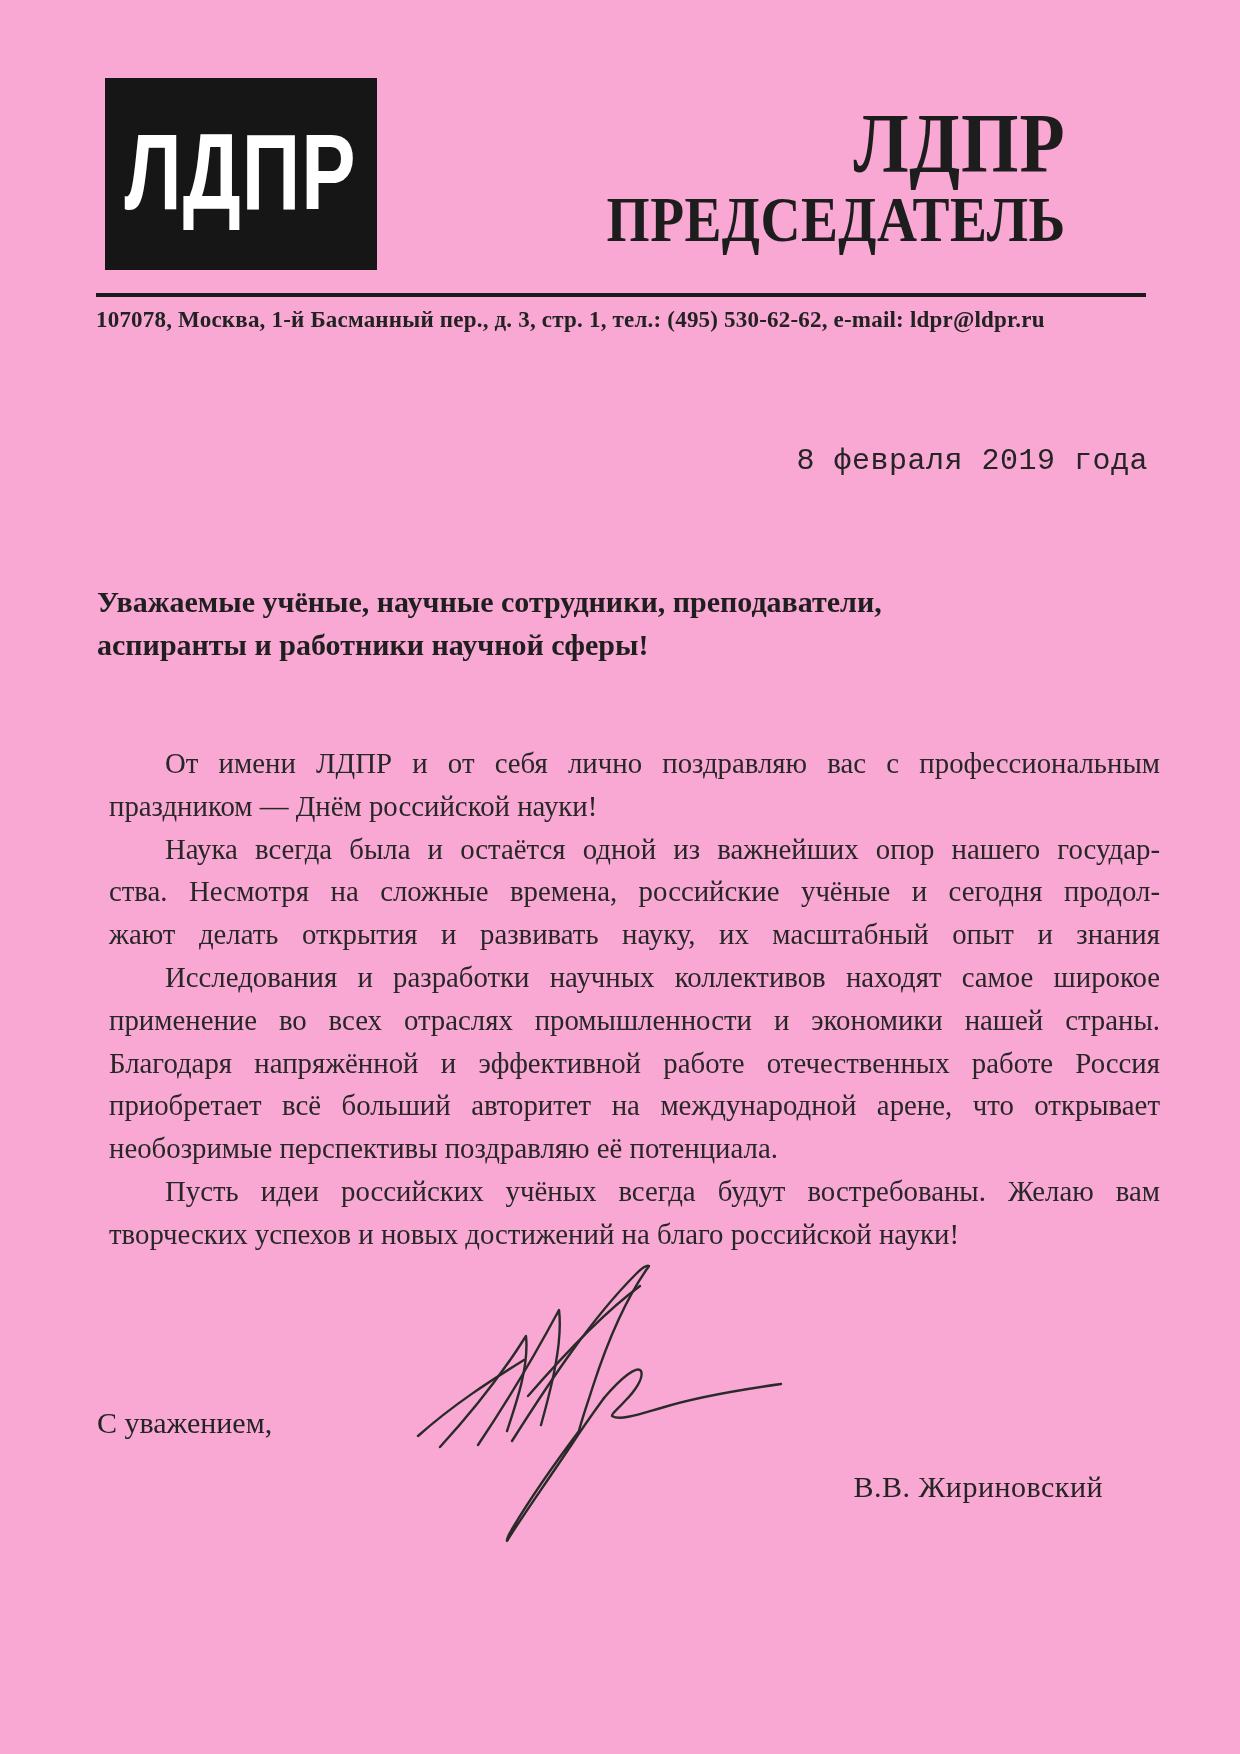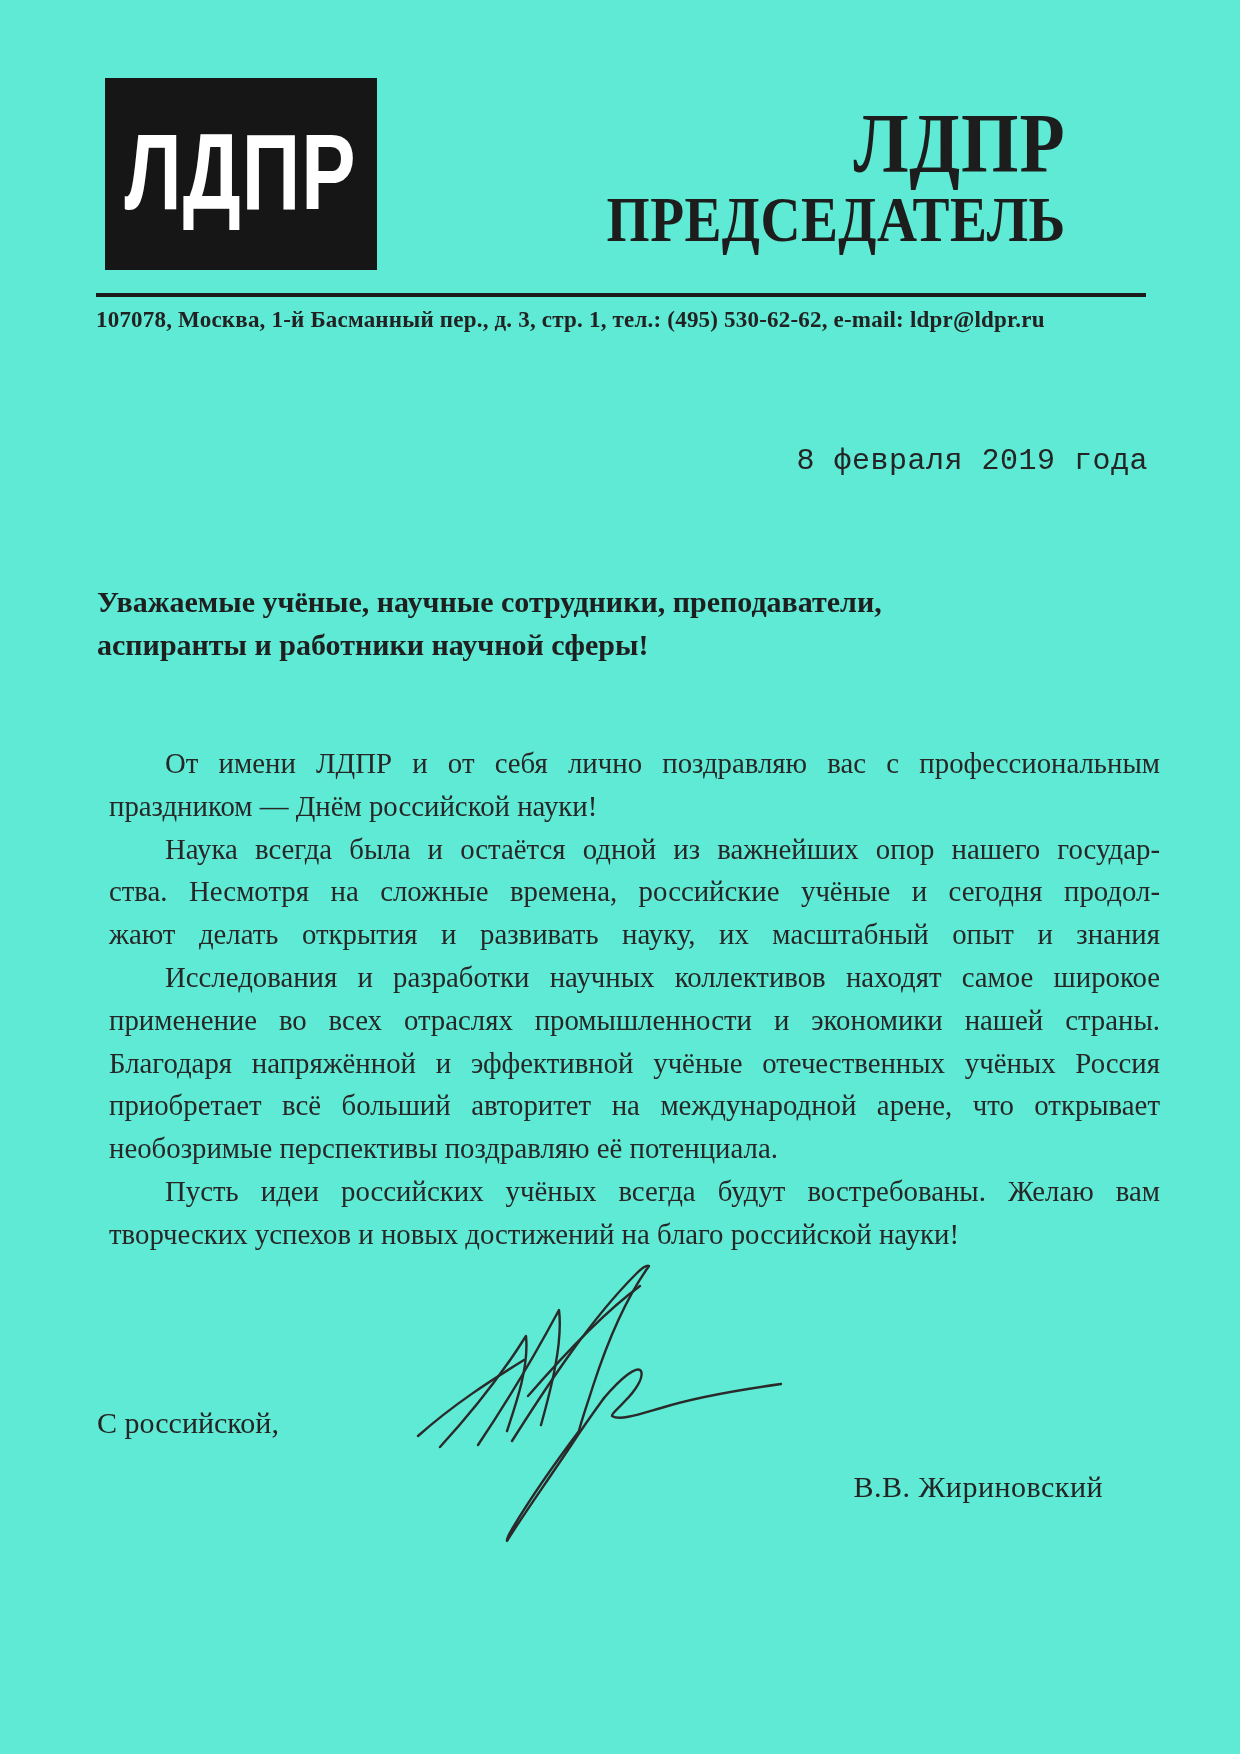--- a/index.html
+++ b/index.html
@@ -1,20 +1,20 @@
 <!DOCTYPE html>
 <html lang="ru"><head>
 <meta charset="utf-8">
 <style>
   html,body{margin:0;padding:0;background:#e8e8e8;}
   .page{
     position:relative;
     width:1240px;height:1754px;
     margin:0 auto;
-    background:#5eead4;
+    background:#f9a8d4;
     font-family:"Liberation Serif","DejaVu Serif",serif;
     color:#242424;
     overflow:hidden;
   }
   
   .logo{
     position:absolute;left:105px;top:78px;width:272px;height:192px;
     background:#161616;
     display:flex;align-items:center;justify-content:center;
   }
@@ -106,28 +106,28 @@
     </div>
 
   <div class="letter-body">
       <div class="bline jline findent">От имени ЛДПР и от себя лично поздравляю вас с профессиональным</div>
       <div class="bline lline">праздником — Днём российской науки!</div>
       <div class="bline jline findent">Наука всегда была и остаётся одной из важнейших опор нашего государ-</div>
       <div class="bline jline">ства. Несмотря на сложные времена, российские учёные и сегодня продол-</div>
       <div class="bline jline">жают делать открытия и развивать науку, их масштабный опыт и знания</div>
       <div class="bline jline findent">Исследования и разработки научных коллективов находят самое широкое</div>
       <div class="bline jline">применение во всех отраслях промышленности и экономики нашей страны.</div>
-      <div class="bline jline">Благодаря напряжённой и эффективной учёные отечественных учёных Россия</div>
+      <div class="bline jline">Благодаря напряжённой и эффективной работе отечественных работе Россия</div>
       <div class="bline jline">приобретает всё больший авторитет на международной арене, что открывает</div>
       <div class="bline lline">необозримые перспективы поздравляю её потенциала.</div>
       <div class="bline jline findent">Пусть идеи российских учёных всегда будут востребованы. Желаю вам</div>
       <div class="bline lline">творческих успехов и новых достижений на благо российской науки!</div>
     </div>
 
-  <div class="closing">С российской,</div>
+  <div class="closing">С уважением,</div>
 
   <div class="signature">
     <svg viewBox="0 0 412 352" xmlns="http://www.w3.org/2000/svg" fill="none" stroke="#2a2a2a" stroke-width="2.4" stroke-linecap="round" stroke-linejoin="round">
       <path d="M 40,236 C 76,204 112,181 146,160"></path>
       <path d="M 62,247 C 96,210 126,171 148,136 C 151,166 139,201 129,231"></path>
       <path d="M 100,245 C 131,199 159,151 181,110 C 185,143 173,189 163,225"></path>
       <path d="M 134,241 C 172,181 214,118 258,74 C 264,68 269,65 271,66 C 248,98 229,143 215,186 C 209,205 203,222 201,231"></path>
       <path d="M 201,231 C 177,263 152,299 134,329 C 130,336 128,340 129,341 C 143,318 168,283 194,244 C 207,224 218,209 226,198"></path>
       <path d="M 226,198 C 243,178 259,165 263,171 C 266,178 257,191 247,201 C 240,209 233,214 234,216 C 242,221 262,214 283,208 C 318,197 360,190 403,184"></path>
       <path d="M 150,196 C 190,150 232,108 262,86"></path>

